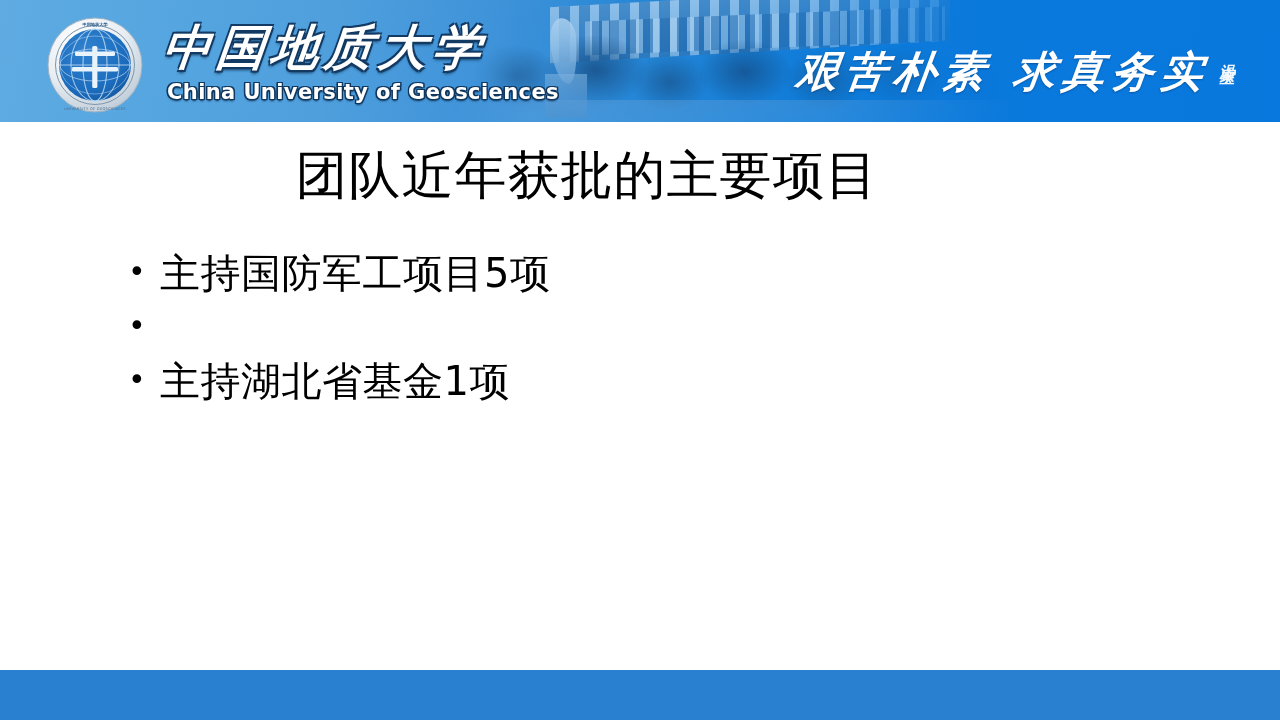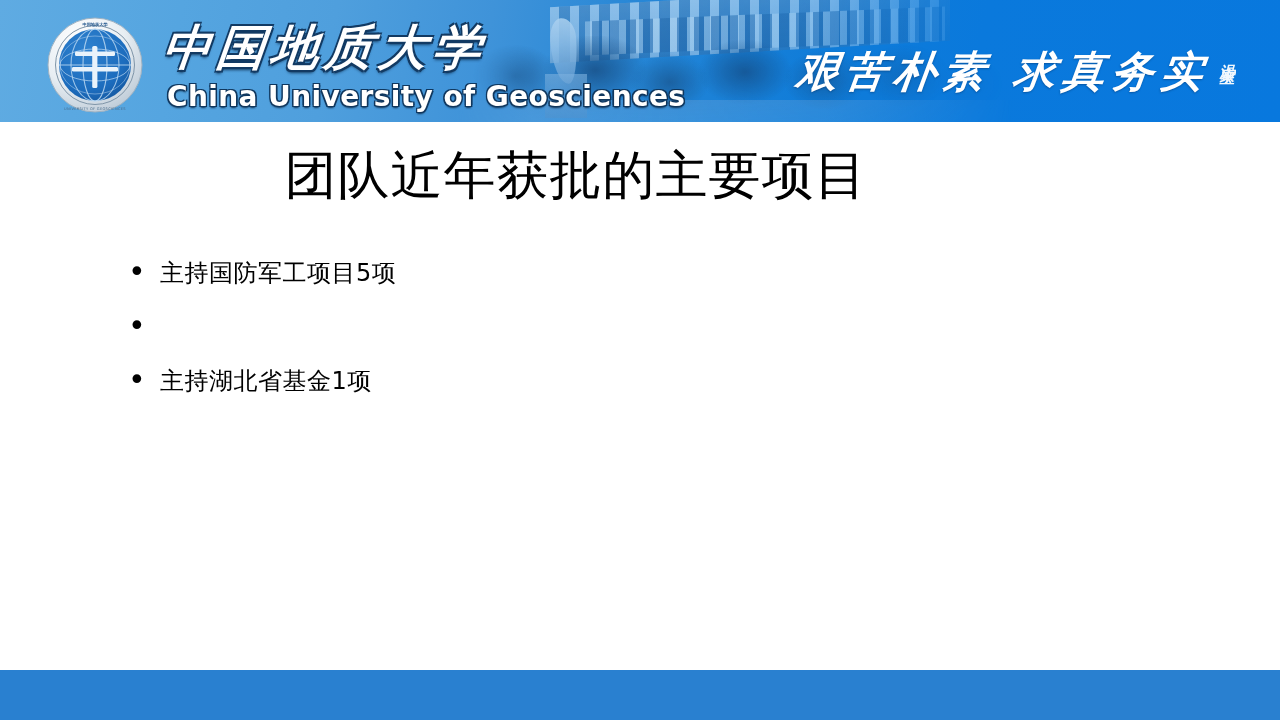--- a/index.html
+++ b/index.html
@@ -144,21 +144,21 @@
       -1.6px -1.6px 0 #123a63, 1.6px -1.6px 0 #123a63,
       -1.6px  1.6px 0 #123a63, 1.6px  1.6px 0 #123a63,
        0 2.5px 3px rgba(8,35,65,0.8);
     transform: skewX(-6deg);
   }
   .uni-name-en {
     position: absolute;
     left: 167px;
     top: 80px;
     font-family: "DejaVu Sans", "Liberation Sans", sans-serif;
-    font-size: 28px;
+    font-size: 21px;
     font-weight: 700;
     letter-spacing: 0.4px;
     color: #ffffff;
     white-space: nowrap;
     text-shadow:
       -1.4px -1.4px 0 #10375e, 1.4px -1.4px 0 #10375e,
       -1.4px  1.4px 0 #10375e, 1.4px  1.4px 0 #10375e,
        0 2px 2px rgba(6,30,58,0.85);
   }
 
@@ -200,21 +200,21 @@
     position: absolute;
     left: 0;
     top: 122px;
     width: 1280px;
     height: 548px;
     background: #ffffff;
   }
 
   .slide-title {
     position: absolute;
-    left: 0;
+    left: 11px;
     top: 22px;
     width: 1152px;
     text-align: center;
     font-family: "DejaVu Serif", "Liberation Serif", serif;
     font-size: 52px;
     font-weight: 400;
     color: #000000;
     line-height: 62px;
     letter-spacing: 1px;
   }
@@ -237,21 +237,21 @@
     width: 32px;
     flex: 0 0 32px;
     font-size: 30px;
     line-height: 44px;
     color: #000000;
     text-align: left;
     font-family: "DejaVu Sans", "Liberation Sans", sans-serif;
   }
   .bullet-text {
     font-family: "DejaVu Sans", "Liberation Sans", sans-serif;
-    font-size: 24px;
+    font-size: 40px;
     line-height: 46px;
     color: #000000;
     white-space: nowrap;
     letter-spacing: 0.5px;
   }
 
   
   .footer-bar {
     position: absolute;
     left: 0;

